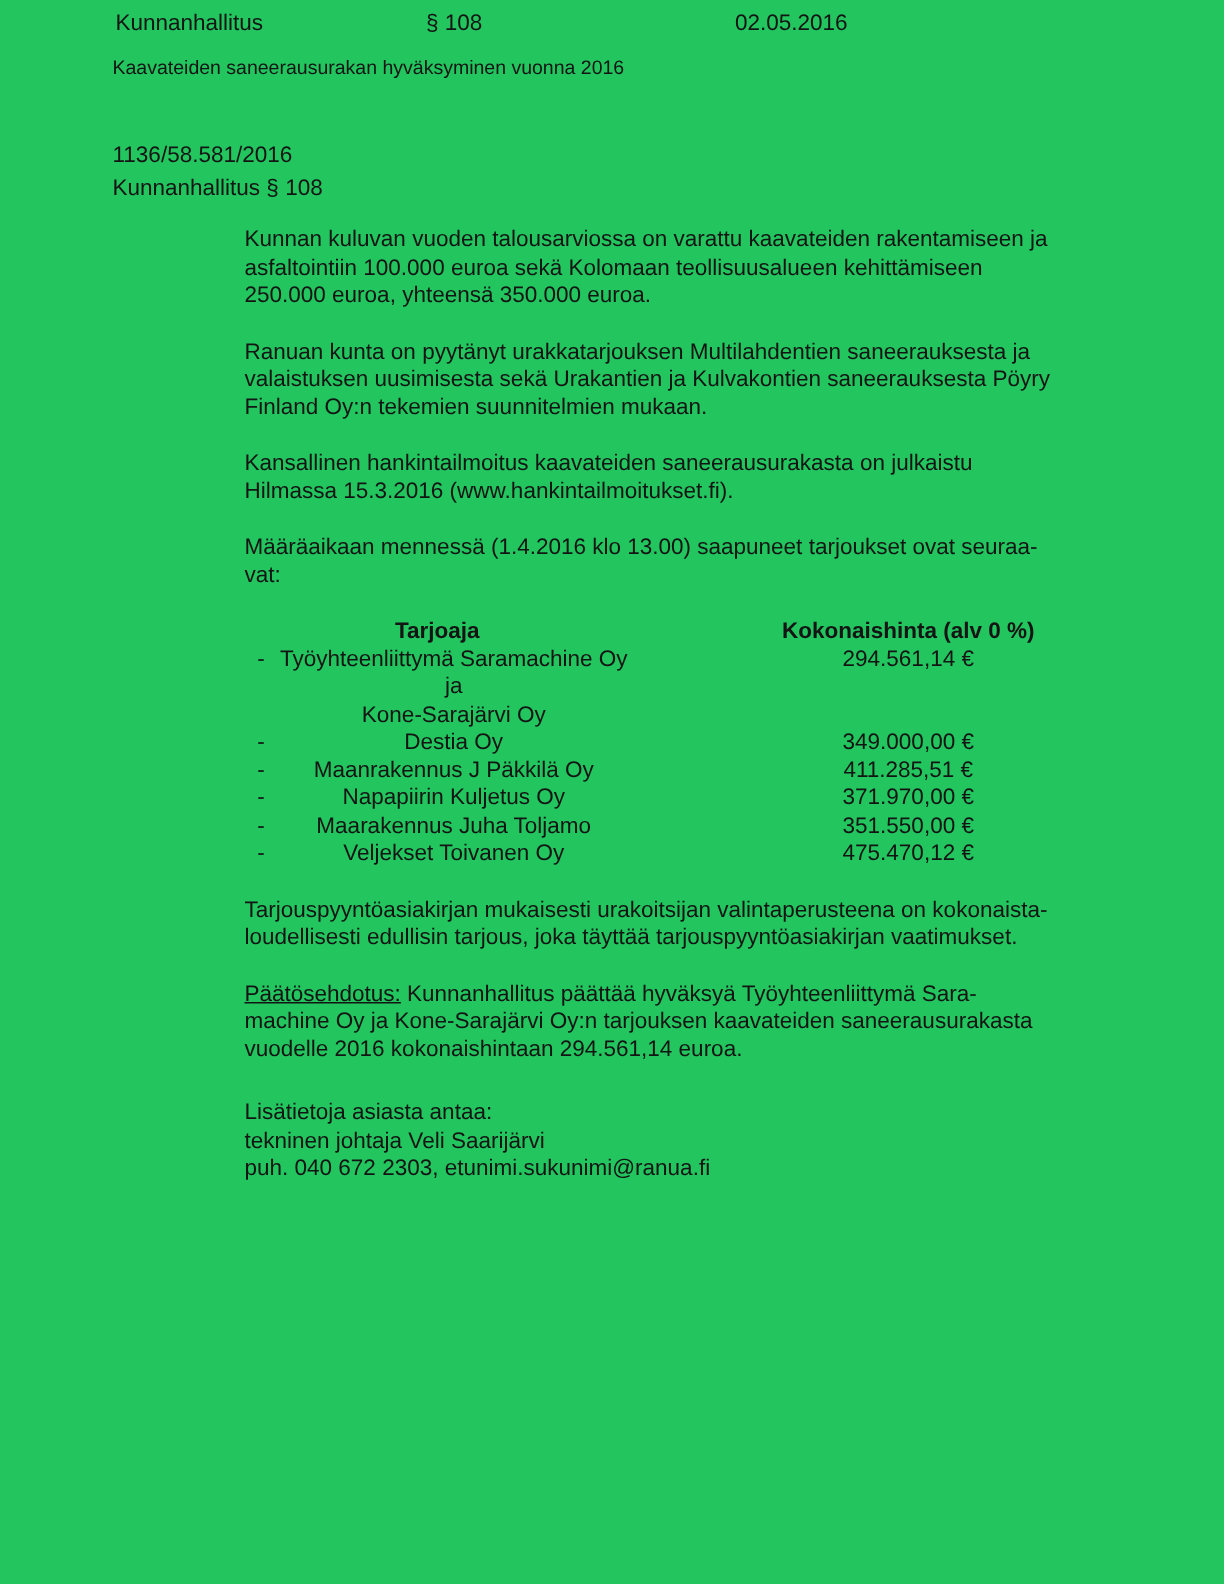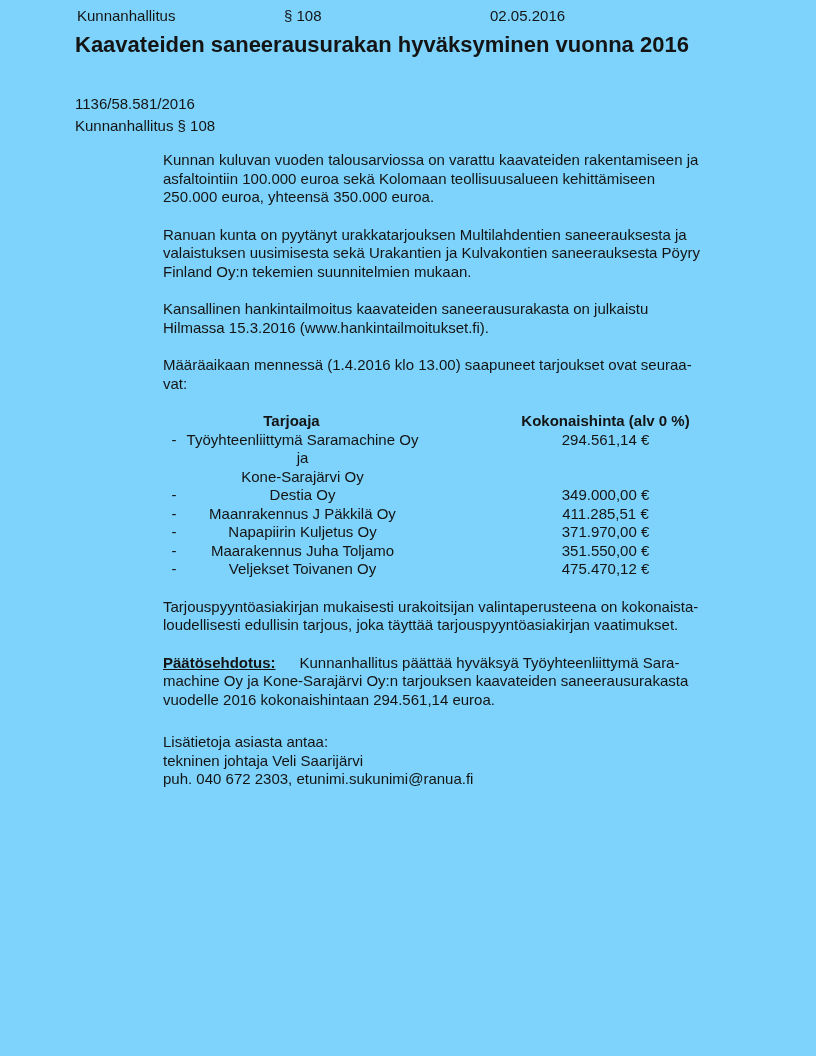--- a/index.html
+++ b/index.html
@@ -1,47 +1,47 @@
 <!DOCTYPE html>
 <html><head>
 <meta charset="utf-8">
 <style>
   html, body { margin: 0; padding: 0; background: #e8e8e8; }
   .page {
     position: relative;
     width: 816px;
     height: 1056px;
     margin: 0 auto;
-    background: #7dd3fc;
+    background: #22c55e;
     color: #141414;
     font-family: "Liberation Sans", "DejaVu Sans", sans-serif;
     font-size: 15px;
     line-height: 18.5px;
     overflow: hidden;
   }
   .hdr-left  { position: absolute; top: 7px;  left: 77px;  }
   .hdr-sect  { position: absolute; top: 7px;  left: 284px; }
   .hdr-date  { position: absolute; top: 7px;  left: 490px; }
   .doc-title {
     position: absolute; top: 34px; left: 75px;
-    font-size: 22px; font-weight: bold; line-height: 21px;
+    font-size: 13px; font-weight: normal; line-height: 21px;
   }
   .case-no   { position: absolute; top: 95px;  left: 75px; text-align: center; }
   .subhead   { position: absolute; top: 117px; left: 75px; }
   .body-col  { position: absolute; top: 151px; left: 163px; width: 628px; }
   .body-col p { margin: 0 0 19px 0; white-space: pre-line; }
   .offers { margin: 0 0 19px 0; text-align: center; }
   .offers-head {
     display: grid; grid-template-columns: 257px 1fr;
     font-weight: bold;
   }
   .offer-row { display: grid; grid-template-columns: 22px 235px 1fr; }
   .offer-name { white-space: pre-line; }
   .dec-label {
-    font-weight: bold; text-decoration: underline; margin-right: 24px;
+    font-weight: normal; text-decoration: underline; margin-right: 4px;
   }
   .dec-text { white-space: pre-line; }
   .contact { margin-top: 24px; white-space: pre-line; }
 </style>
 </head>
 <body>
 
 <div class="page">
 
   <span class="hdr-left">Kunnanhallitus</span>

